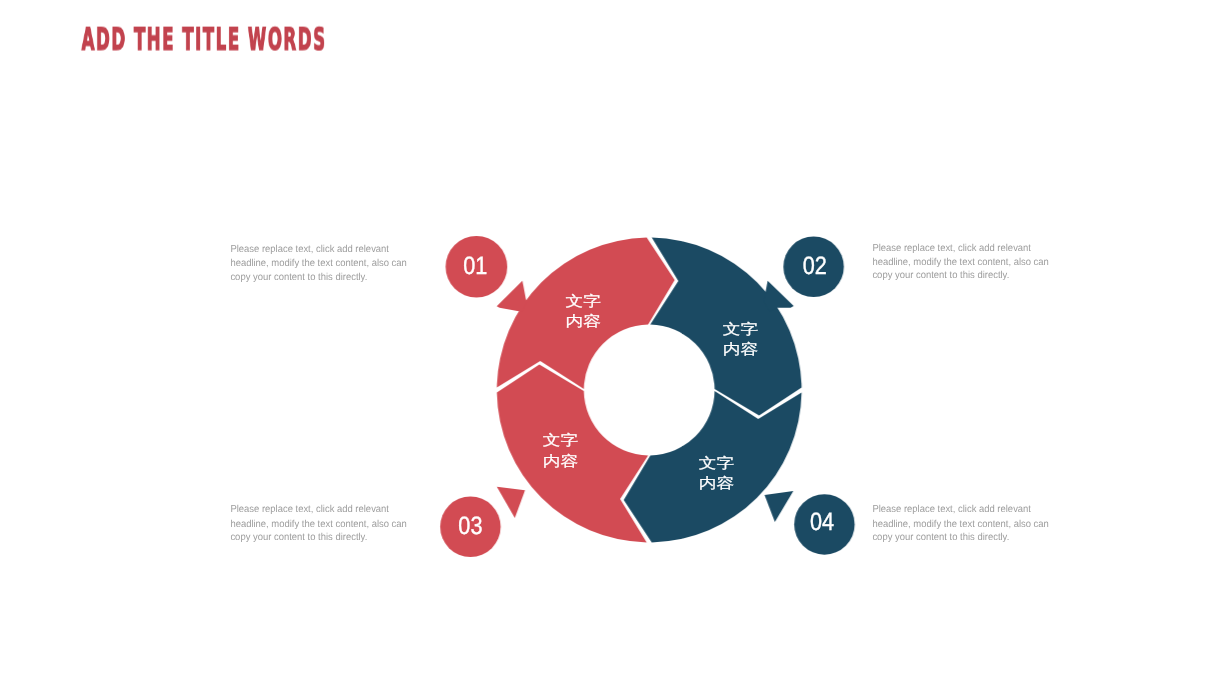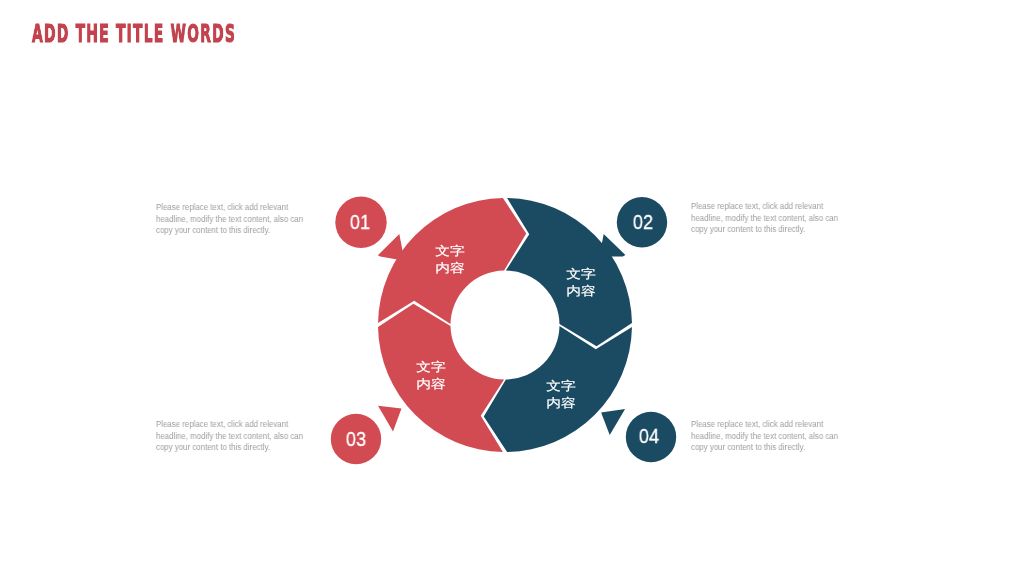--- a/index.html
+++ b/index.html
@@ -2,21 +2,21 @@
 <html><head>
 <meta charset="utf-8">
 <title>Slide</title>
 <style>
   html,body{margin:0;padding:0;}
   body{
     width:1013px;height:570px;background:#ffffff;overflow:hidden;position:relative;
     font-family:"Liberation Sans",sans-serif;
     -webkit-font-smoothing:antialiased;
   }
-  .slide{position:absolute;inset:0;background:#fff;}
+  .slide{position:absolute;inset:0;background:#fff;margin-left:36px;}
   .seglabel,.badge-num,.desc,#slide-title{ -webkit-font-smoothing:antialiased; will-change:transform; }
   #slide-title{
     position:absolute;left:32.2px;top:21px;
     font-family:"DejaVu Sans",sans-serif;
     font-weight:bold;font-size:25.5px;line-height:25.5px;letter-spacing:2.25px;
     color:#c2434e;white-space:nowrap;
     -webkit-text-stroke:1.1px #c2434e;
     transform:scaleX(.545);transform-origin:left top;
   }
   svg.diagram{position:absolute;left:0;top:0;width:1013px;height:570px;}

